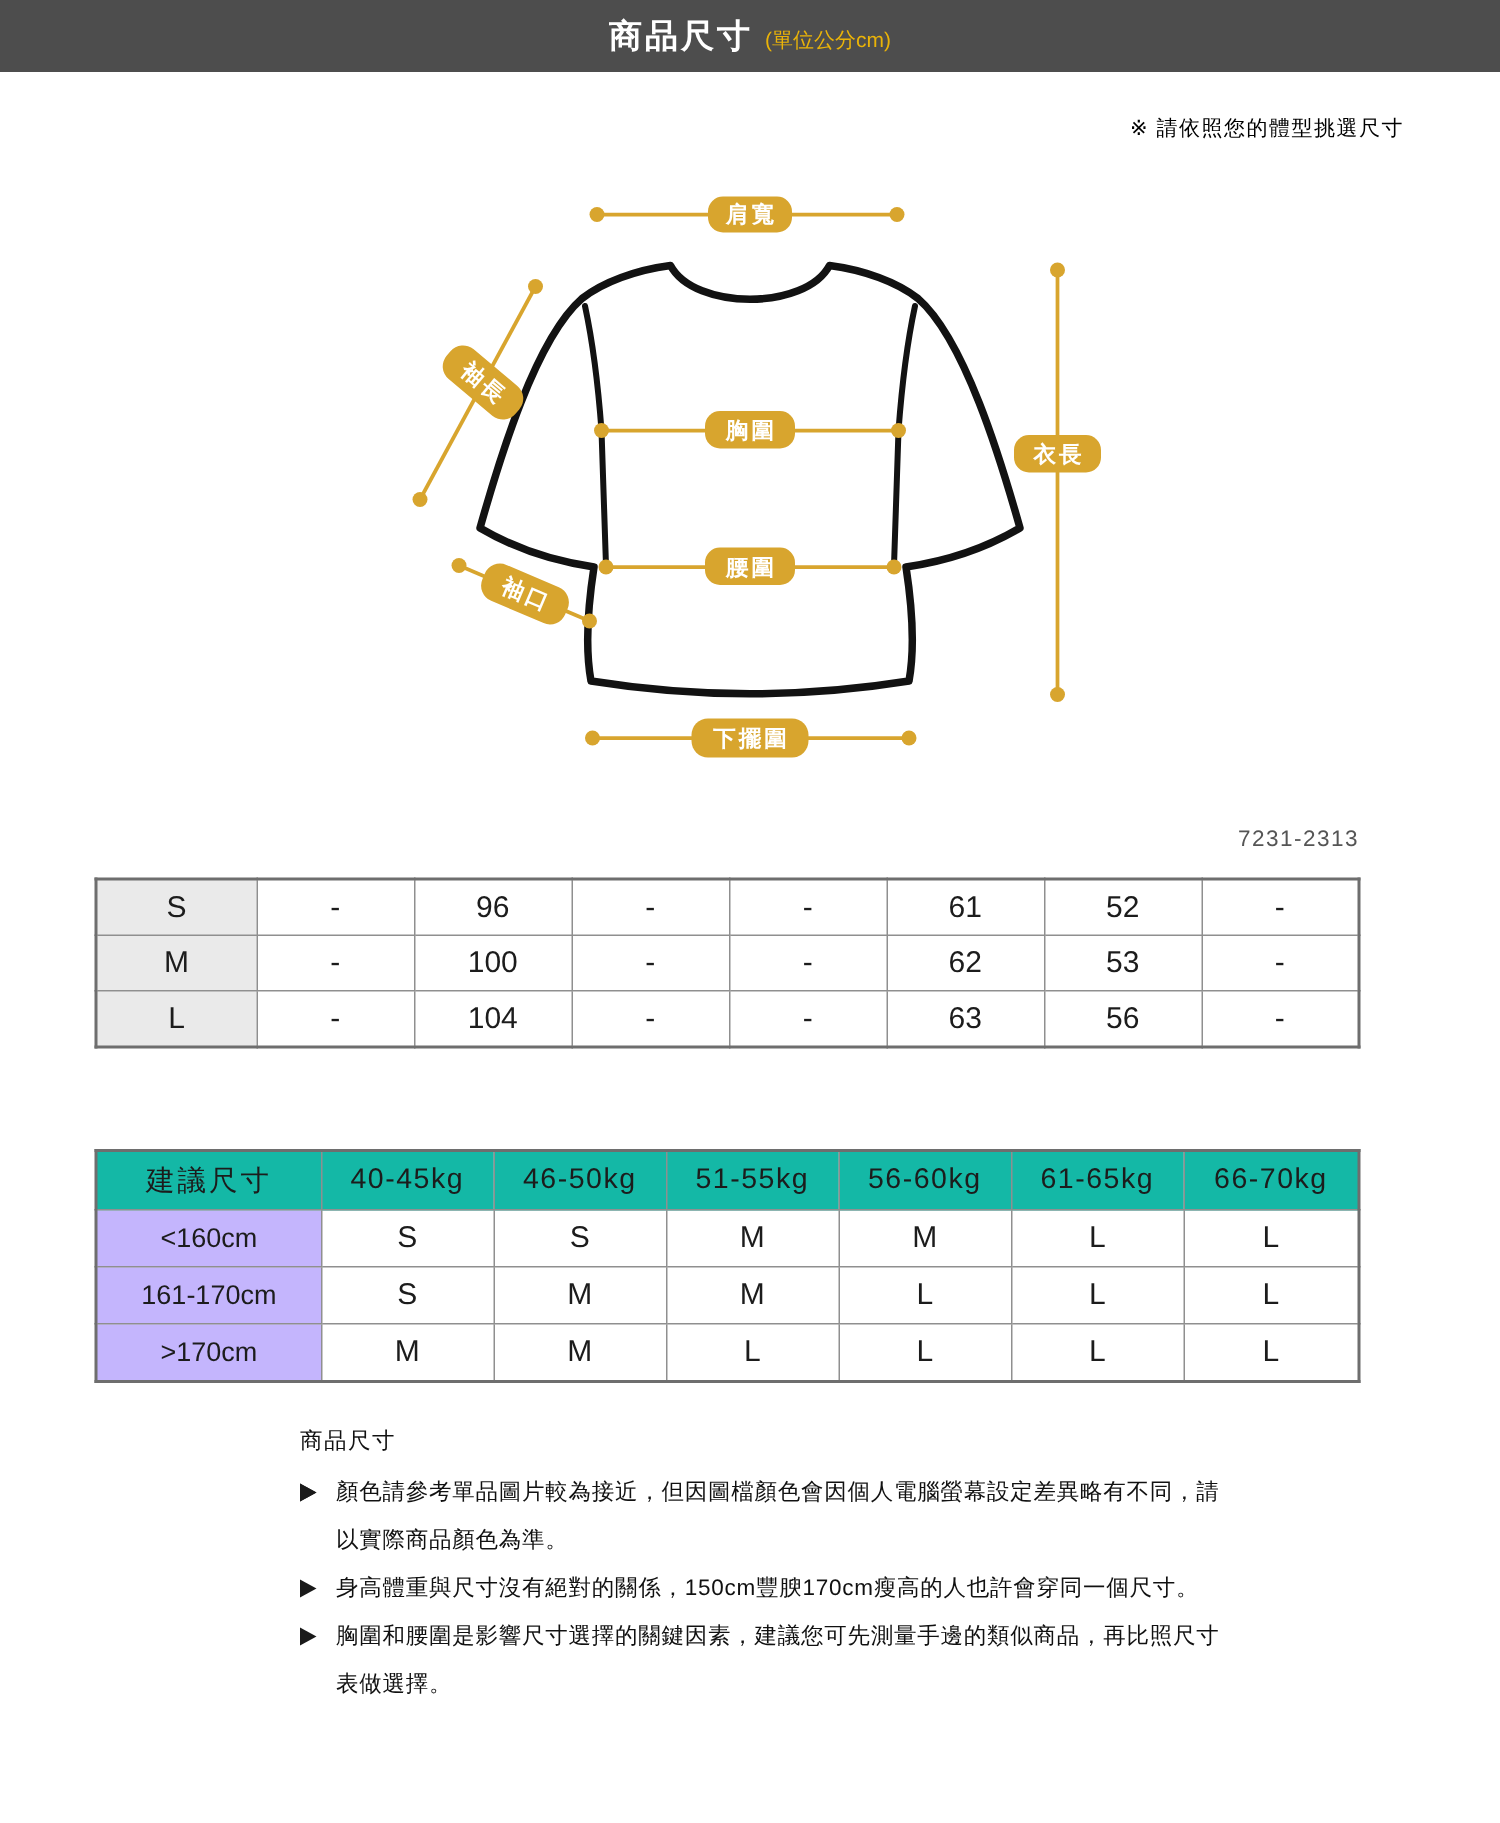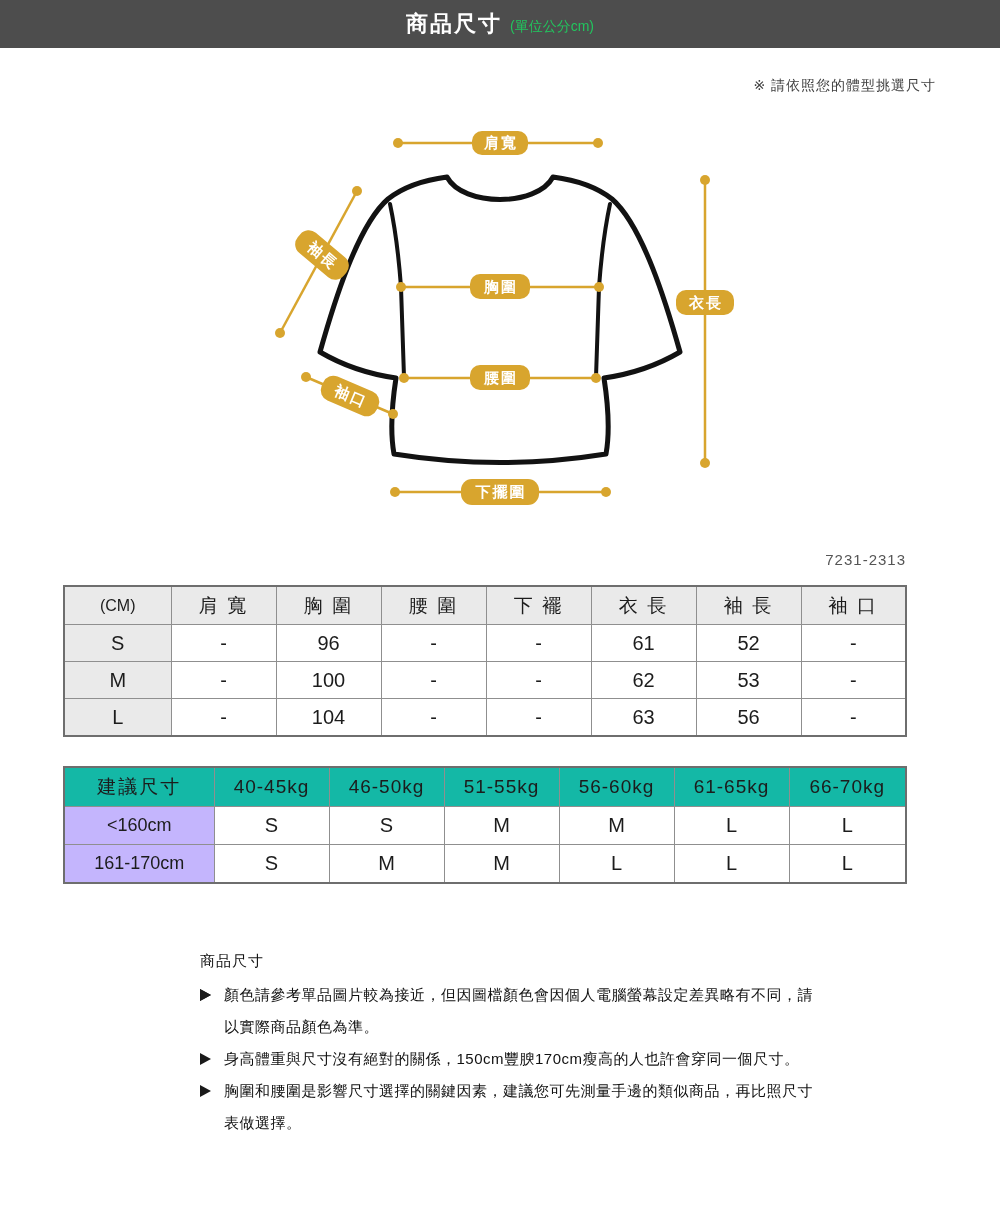--- a/index.html
+++ b/index.html
@@ -3,23 +3,23 @@
 <meta charset="utf-8">
 <style>
   html,body{margin:0;padding:0;background:#ffffff;}
   body{font-family:"Liberation Sans","DejaVu Sans",sans-serif;}
   .page{position:relative;width:1000px;height:1215px;background:#ffffff;overflow:hidden;}
 
   
   .titlebar{position:absolute;top:0;left:0;width:1000px;height:48px;background:#4d4d4d;
     display:flex;align-items:baseline;justify-content:center;gap:8px;}
   .titlebar .main{color:#ffffff;font-size:22px;font-weight:bold;letter-spacing:2px;line-height:48px;}
-  .titlebar .sub{color:#22c55e;font-size:14px;}
-
-  .fit-note{position:absolute;top:77px;right:64px;font-size:14px;color:#404040;letter-spacing:1px;}
+  .titlebar .sub{color:#eab308;font-size:14px;}
+
+  .fit-note{position:absolute;top:77px;right:64px;font-size:14px;color:#000000;letter-spacing:1px;}
 
   .code{position:absolute;top:551px;left:700px;width:206px;text-align:right;font-size:15px;color:#555555;letter-spacing:1px;}
 
   
   .diagram{position:absolute;left:250px;top:115px;width:500px;height:412px;}
   .pill-text{fill:#ffffff;font-size:15px;font-weight:bold;text-anchor:middle;letter-spacing:2px;}
 
   
   table{border-collapse:collapse;table-layout:fixed;position:absolute;left:63px;background:#ffffff;border:2px solid #6e6e6e;}
   th,td{border:1px solid #8f8f8f;text-align:center;vertical-align:middle;color:#1c1c1c;font-weight:normal;padding:0;}
@@ -133,30 +133,20 @@
       <col style="width:107px">
         <col style="width:105px">
         <col style="width:105px">
         <col style="width:105px">
       <col style="width:105px">
         <col style="width:105px">
         <col style="width:105px">
         <col style="width:105px">
     </colgroup>
     <tbody>
-        <tr>
-      <th class="cm">(CM)</th>
-      <th>肩 寬</th>
-      <th>胸 圍</th>
-      <th>腰 圍</th>
-      <th>下 襬</th>
-      <th>衣 長</th>
-      <th>袖 長</th>
-      <th>袖 口</th>
-    </tr>
     <tr>
       <td class="rowhead">S</td>
       <td>-</td>
       <td>96</td>
       <td>-</td>
       <td>-</td>
       <td>61</td>
       <td>52</td>
       <td>-</td>
     </tr>
@@ -214,20 +204,29 @@
     </tr>
     <tr>
       <td class="rowhead">161-170cm</td>
       <td>S</td>
       <td>M</td>
       <td>M</td>
       <td>L</td>
       <td>L</td>
       <td>L</td>
     </tr>
+    <tr>
+      <td class="rowhead">&gt;170cm</td>
+      <td>M</td>
+      <td>M</td>
+      <td>L</td>
+      <td>L</td>
+      <td>L</td>
+      <td>L</td>
+    </tr>
   </tbody>
     </table>
 
   <div class="notes">
     <div class="heading">商品尺寸</div>
     <div class="note-item">
       <span class="arrow-icon"></span>
     </div>
     <div class="note-item">
       <span class="arrow-icon"></span>

